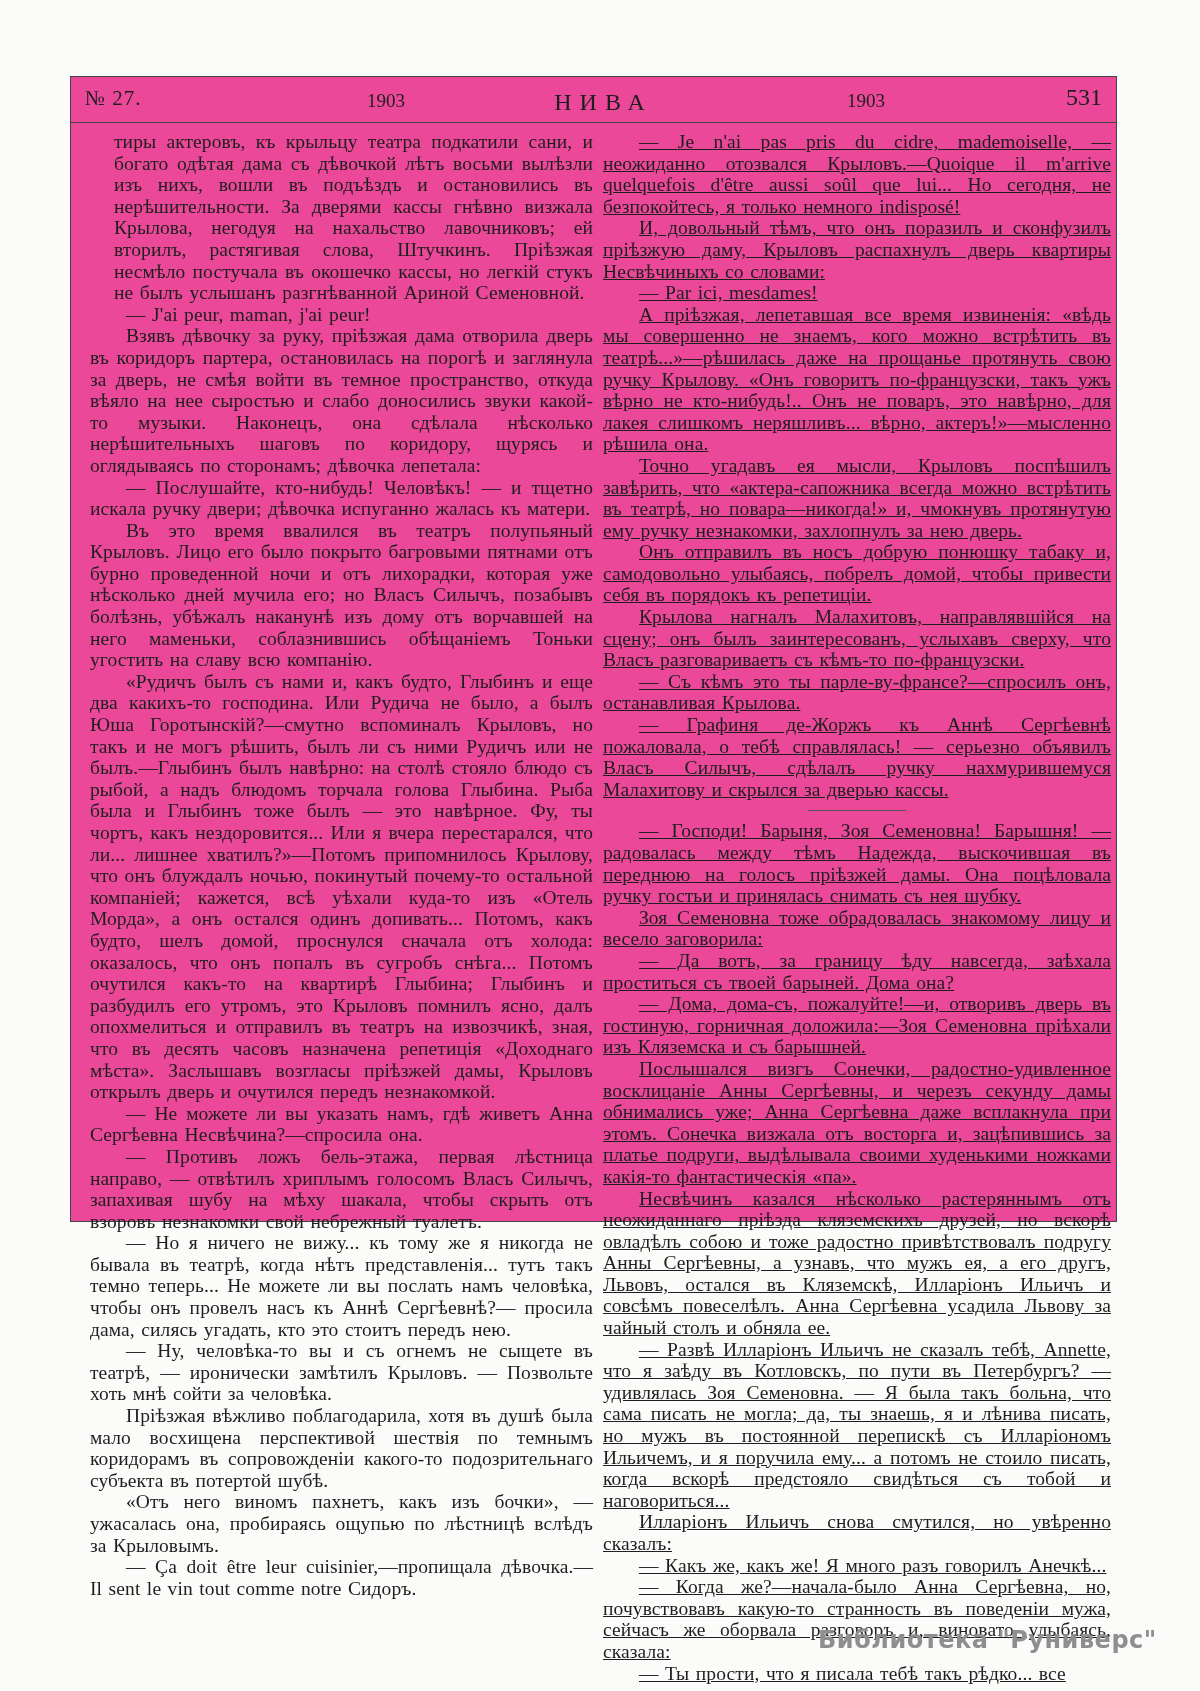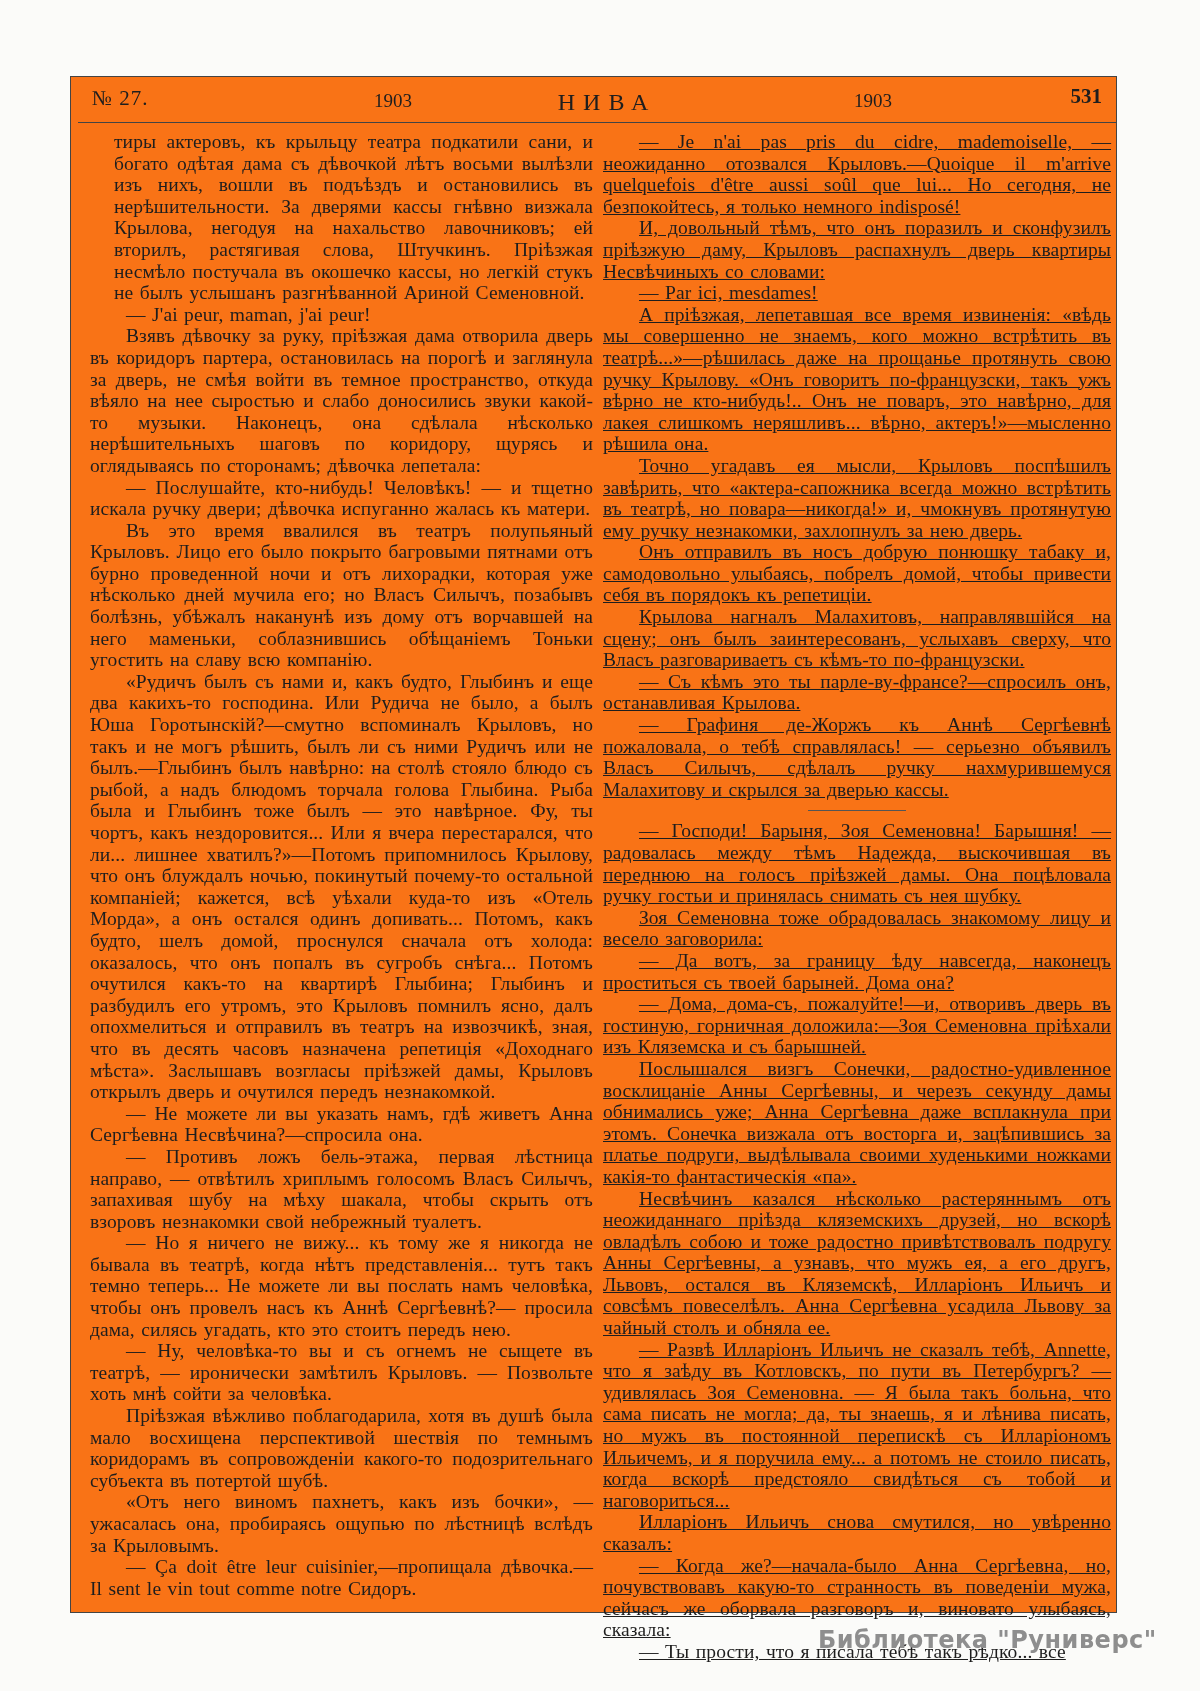--- a/index.html
+++ b/index.html
@@ -3,31 +3,31 @@
 <meta charset="utf-8">
 <style>
   html,body{margin:0;padding:0;}
   body{
     width:1200px;height:1691px;position:relative;
     background:#fbfbf9;
     font-family:"Liberation Serif","DejaVu Serif",serif;
     color:#1e1e1e;
   }
   .page-frame{
-    position:absolute;left:70px;top:76px;width:1047px;height:1537px;
-    border:1.5px solid #444;box-sizing:border-box;background:#f97316;padding-left:7px;
+    position:absolute;left:70px;top:76px;width:1047px;height:1146px;
+    border:1.5px solid #444;box-sizing:border-box;background:#ec4899;
   }
   .page-header{
     position:relative;height:46px;border-bottom:1.5px solid #444;box-sizing:border-box;
   }
   .hdr-issue{position:absolute;left:14px;top:9px;font-size:21px;letter-spacing:1px;}
   .hdr-year-left{position:absolute;left:296px;top:13px;font-size:19px;}
   .hdr-title{position:absolute;left:50%;top:12px;transform:translateX(-50%);font-size:24px;letter-spacing:8px;margin-left:10px;}
   .hdr-year-right{position:absolute;left:776px;top:13px;font-size:19px;}
-  .hdr-page-num{position:absolute;right:14px;top:7px;font-size:21px;font-weight:bold;}
+  .hdr-page-num{position:absolute;right:14px;top:7px;font-size:24px;}
   .page-body{position:absolute;left:0;top:46px;right:0;bottom:0;}
   .col{
     position:absolute;top:8px;
     font-size:19.5px;line-height:21.6px;text-align:justify;
     letter-spacing:0.1px;word-spacing:1.5px;
   }
   .col-left{left:19px;width:503px;}
   .col-right{left:532px;width:508px;text-decoration:underline;}
   .col p{margin:0;text-indent:36px;}
   .col p.no-indent{text-indent:0;margin-left:24px;}
@@ -77,25 +77,26 @@
       <p>— Par ici, mesdames!</p>
       <p>А пріѣзжая, лепетавшая все время извиненія: «вѣдь мы совершенно не знаемъ, кого можно встрѣтить въ театрѣ...»—рѣшилась даже на прощанье протянуть свою ручку Крылову. «Онъ говоритъ по-французски, такъ ужъ вѣрно не кто-нибудь!.. Онъ не поваръ, это навѣрно, для лакея слишкомъ неряшливъ... вѣрно, актеръ!»—мысленно рѣшила она.</p>
       <p>Точно угадавъ ея мысли, Крыловъ поспѣшилъ завѣрить, что «актера-сапожника всегда можно встрѣтить въ театрѣ, но повара—никогда!» и, чмокнувъ протянутую ему ручку незнакомки, захлопнулъ за нею дверь.</p>
       <p>Онъ отправилъ въ носъ добрую понюшку табаку и, самодовольно улыбаясь, побрелъ домой, чтобы привести себя въ порядокъ къ репетиціи.</p>
       <p>Крылова нагналъ Малахитовъ, направлявшійся на сцену; онъ былъ заинтересованъ, услыхавъ сверху, что Власъ разговариваетъ съ кѣмъ-то по-французски.</p>
       <p>— Съ кѣмъ это ты парле-ву-франсе?—спросилъ онъ, останавливая Крылова.</p>
       <p>— Графиня де-Жоржъ къ Аннѣ Сергѣевнѣ пожаловала, о тебѣ справлялась! — серьезно объявилъ Власъ Силычъ, сдѣлалъ ручку нахмурившемуся Малахитову и скрылся за дверью кассы.</p>
       <hr class="section-break">
       <p>— Господи! Барыня, Зоя Семеновна! Барышня! — радовалась между тѣмъ Надежда, выскочившая въ переднюю на голосъ пріѣзжей дамы. Она поцѣловала ручку гостьи и принялась снимать съ нея шубку.</p>
       <p>Зоя Семеновна тоже обрадовалась знакомому лицу и весело заговорила:</p>
-      <p>— Да вотъ, за границу ѣду навсегда, наконецъ проститься съ твоей барыней. Дома она?</p>
+      <p>— Да вотъ, за границу ѣду навсегда, заѣхала проститься съ твоей барыней. Дома она?</p>
       <p>— Дома, дома-съ, пожалуйте!—и, отворивъ дверь въ гостиную, горничная доложила:—Зоя Семеновна пріѣхали изъ Кляземска и съ барышней.</p>
       <p>Послышался визгъ Сонечки, радостно-удивленное восклицаніе Анны Сергѣевны, и черезъ секунду дамы обнимались уже; Анна Сергѣевна даже всплакнула при этомъ. Сонечка визжала отъ восторга и, зацѣпившись за платье подруги, выдѣлывала своими худенькими ножками какія-то фантастическія «па».</p>
       <p>Несвѣчинъ казался нѣсколько растеряннымъ отъ неожиданнаго пріѣзда кляземскихъ друзей, но вскорѣ овладѣлъ собою и тоже радостно привѣтствовалъ подругу Анны Сергѣевны, а узнавъ, что мужъ ея, а его другъ, Львовъ, остался въ Кляземскѣ, Илларіонъ Ильичъ и совсѣмъ повеселѣлъ. Анна Сергѣевна усадила Львову за чайный столъ и обняла ее.</p>
       <p>— Развѣ Илларіонъ Ильичъ не сказалъ тебѣ, Annette, что я заѣду въ Котловскъ, по пути въ Петербургъ? — удивлялась Зоя Семеновна. — Я была такъ больна, что сама писать не могла; да, ты знаешь, я и лѣнива писать, но мужъ въ постоянной перепискѣ съ Илларіономъ Ильичемъ, и я поручила ему... а потомъ не стоило писать, когда вскорѣ предстояло свидѣться съ тобой и наговориться...</p>
       <p>Илларіонъ Ильичъ снова смутился, но увѣренно сказалъ:</p>
+      <p>— Какъ же, какъ же! Я много разъ говорилъ Анечкѣ...</p>
       <p>— Когда же?—начала-было Анна Сергѣевна, но, почувствовавъ какую-то странность въ поведеніи мужа, сейчасъ же оборвала разговоръ и, виновато улыбаясь, сказала:</p>
       <p>— Ты прости, что я писала тебѣ такъ рѣдко... все</p>
     </div>
   </div>
 </div>
 
 <div class="watermark">Библиотека "Руниверс"</div>
 
 </body></html>

